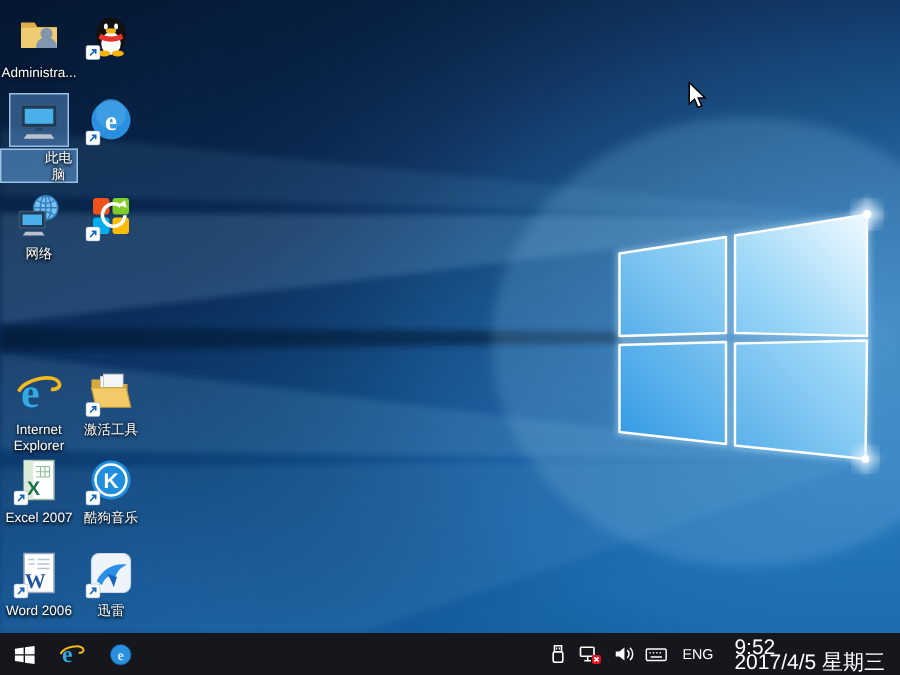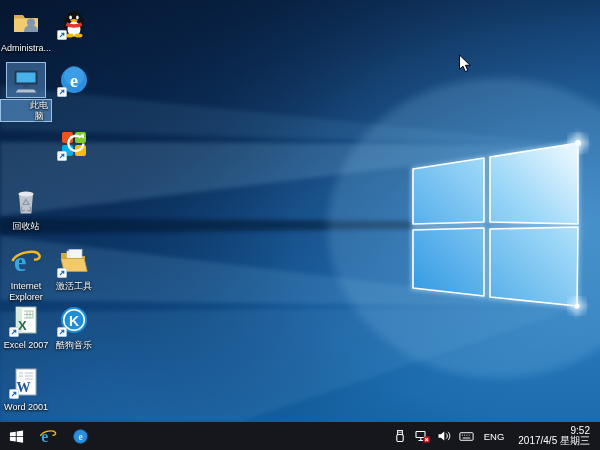--- a/index.html
+++ b/index.html
@@ -16,21 +16,21 @@
        text-shadow:0 1px 2px rgba(0,0,0,.95),0 0 3px rgba(0,0,0,.8);padding:0 2px;border:1px solid transparent;}
   .cell.sel .icw{background:rgba(96,156,215,.45);border-color:rgba(170,208,242,.85);}
   .cell.sel .lbl{background:rgba(96,156,215,.55);border-color:rgba(170,208,242,.85);padding-left:28px;}
   
   #taskbar{position:absolute;left:0;bottom:0;width:600px;height:28px;background:#15171c;
            display:flex;align-items:stretch;z-index:5;}
   .tbtn{width:32px;display:flex;align-items:center;justify-content:center;}
   #tray{margin-left:auto;display:flex;align-items:center;gap:7px;padding-right:6px;}
   .trayic{display:flex;align-items:center;justify-content:center;width:15px;height:28px;}
   #lang{color:#fff;font-size:9.5px;padding:0 3px;}
-  #clock{color:#fff;font-size:10px;line-height:10.5px;text-align:right;padding:0 4px;}
+  #clock{color:#fff;font-size:14px;line-height:10.5px;text-align:left;padding:0 4px;}
   #cursor{position:absolute;left:458px;top:54px;z-index:9;}
 </style>
 </head>
 <body>
 
 <div id="screen">
 
   <svg id="wallpaper" viewBox="0 0 600 422" preserveAspectRatio="none">
     <defs>
       <linearGradient id="bgg" x1="0" y1="0" x2="0.55" y2="1">
@@ -144,51 +144,53 @@
         <circle cx="16" cy="12" r="10" fill="#4aa6ea" opacity="0.6"></circle>
         <text x="16" y="22.5" font-size="18" font-weight="bold" fill="#fff" text-anchor="middle" font-family="Liberation Serif,serif">e</text>
       </svg>
       <svg class="sc" viewBox="0 0 10 10">
         <rect x=".3" y=".3" width="9.4" height="9.4" rx="1.5" fill="#fff" stroke="#9fb6cc" stroke-width=".5"></rect>
         <path d="M3 7L6.6 3.4M4.2 3.2h2.6v2.6" stroke="#1565c0" stroke-width="1.1" fill="none"></path>
       </svg>
     </div>
   </div>
 
+  <div class="cell" style="left:0;top:126px">
+    <div class="icw">
+      <svg class="main" viewBox="0 0 32 32">
+        <circle cx="20.5" cy="10.5" r="8" fill="#7cc0ef" stroke="#2f7fc0"></circle>
+        <path d="M12.5 10.5h16M20.5 2.5v16M14.5 5.5c4 3 8 3 12 0M14.5 15.5c4-3 8-3 12 0" stroke="#2f7fc0" fill="none" stroke-width="1"></path>
+        <ellipse cx="20.5" cy="10.5" rx="3.6" ry="8" stroke="#2f7fc0" fill="none"></ellipse>
+        <rect x="3" y="13" width="17" height="11" rx="1" fill="#1d3a57" stroke="#3a5876"></rect>
+        <rect x="5" y="15" width="13" height="7" fill="#49b0ea"></rect>
+        <path d="M7 26.5h11l1.8 2.5H5.2z" fill="#b9c2cc"></path>
+      </svg>
+    </div>
+    <div class="lbl">
+        <div>网络</div>
+      </div>
+  </div>
 
   <div class="cell" style="left:48px;top:126px">
     <div class="icw">
       <svg class="main" viewBox="0 0 32 32">
         <rect x="4" y="4" width="11" height="11" rx="2" fill="#f1511b"></rect>
         <rect x="17" y="4" width="11" height="11" rx="2" fill="#80cc28"></rect>
         <rect x="4" y="17" width="11" height="11" rx="2" fill="#00adef"></rect>
         <rect x="17" y="17" width="11" height="11" rx="2" fill="#fbbc09"></rect>
         <path d="M22.5 9.5a7.5 7.5 0 1 0 2.8 6" stroke="#fff" stroke-width="2.4" fill="none"></path>
         <path d="M26.5 10.5l-1.2-5-4.2 3z" fill="#fff"></path>
       </svg>
       <svg class="sc" viewBox="0 0 10 10">
         <rect x=".3" y=".3" width="9.4" height="9.4" rx="1.5" fill="#fff" stroke="#9fb6cc" stroke-width=".5"></rect>
         <path d="M3 7L6.6 3.4M4.2 3.2h2.6v2.6" stroke="#1565c0" stroke-width="1.1" fill="none"></path>
       </svg>
     </div>
   </div>
 
-  <div class="cell" style="left:0;top:183px">
-    <div class="icw">
-      <svg class="main" viewBox="0 0 32 32">
-        <path d="M9 9h14l-1.7 19.5H10.7z" fill="#c9ced4" opacity="0.93"></path>
-        <ellipse cx="16" cy="9" rx="7.6" ry="2.4" fill="#e4e8ec"></ellipse>
-        <path d="M16 14.5l3 5h-6z" fill="none" stroke="#8d959e" stroke-width="1.2"></path>
-        <path d="M12.2 21.5l-1.6 4.4 4.4-.6M19.8 21.5l1.6 4.4-4.4-.6" fill="none" stroke="#8d959e" stroke-width="1.2"></path>
-      </svg>
-    </div>
-    <div class="lbl">
-        <div>回收站</div>
-      </div>
-  </div>
 
 
   <div class="cell" style="left:0;top:243px">
     <div class="icw">
       <svg class="main" viewBox="0 0 32 32">
         <text x="4" y="26" font-size="28" font-weight="bold" fill="#32a9e0" font-family="Liberation Serif,serif">e</text>
         <path d="M2.5 16C6 7.5 26.5 3.5 29.5 10.5c1 2.8-2.5 4.5-5.5 4" stroke="#f5b91e" stroke-width="2.4" fill="none"></path>
       </svg>
     </div>
     <div class="lbl">
@@ -256,24 +258,40 @@
         <rect x="6" y="3" width="20" height="26" fill="#fff" stroke="#9aa7c0" stroke-width="1"></rect>
         <path d="M15 7h8M15 10h8M15 13h8M9 7h4M9 10h4" stroke="#b8c2d4" stroke-width="1" fill="none"></path>
         <text x="6.5" y="26" font-size="14" font-weight="bold" fill="#2256a0" font-family="Liberation Serif,serif">W</text>
       </svg>
       <svg class="sc" viewBox="0 0 10 10">
         <rect x=".3" y=".3" width="9.4" height="9.4" rx="1.5" fill="#fff" stroke="#9fb6cc" stroke-width=".5"></rect>
         <path d="M3 7L6.6 3.4M4.2 3.2h2.6v2.6" stroke="#1565c0" stroke-width="1.1" fill="none"></path>
       </svg>
     </div>
     <div class="lbl">
-        <div>Word 2001</div>
-      </div>
-  </div>
-
+        <div>Word 2006</div>
+      </div>
+  </div>
+
+  <div class="cell" style="left:48px;top:364px">
+    <div class="icw">
+      <svg class="main" viewBox="0 0 32 32">
+        <rect x="3" y="3" width="26" height="26" rx="5" fill="#eef4fa" stroke="#c9d8e8" stroke-width=".8"></rect>
+        <path d="M6.5 21.5c3.5-8.5 13-12.5 20-11-4.5 2.2-6.5 4.3-7.5 8.3l-3.5-1.2c-2.5 1-4.5 3-5.5 6.4z" fill="#2b8ee8"></path>
+        <path d="M13.5 16.5l6.5 2.2-2.2 6.8c-1.2-3.3-2.3-5.6-4.3-9z" fill="#1565c0"></path>
+      </svg>
+      <svg class="sc" viewBox="0 0 10 10">
+        <rect x=".3" y=".3" width="9.4" height="9.4" rx="1.5" fill="#fff" stroke="#9fb6cc" stroke-width=".5"></rect>
+        <path d="M3 7L6.6 3.4M4.2 3.2h2.6v2.6" stroke="#1565c0" stroke-width="1.1" fill="none"></path>
+      </svg>
+    </div>
+    <div class="lbl">
+        <div>迅雷</div>
+      </div>
+  </div>
 
   <svg id="cursor" width="14" height="20" viewBox="0 0 14 20">
     <path d="M1.5 1v14.2l3.5-3 2.3 5.4 2.5-1.1-2.3-5.2h4.6z" fill="#fff" stroke="#000" stroke-width="1"></path>
   </svg>
 
   <div id="taskbar">
     <div class="tbtn">
       <svg width="15" height="15" viewBox="0 0 16 16">
         <path d="M1 3.8l6.2-.9v4.8H1zM8.2 2.7L15 1.7v6H8.2zM1 8.6h6.2v4.8L1 12.5zM8.2 8.6H15v6l-6.8-1z" fill="#fff"></path>
       </svg>

